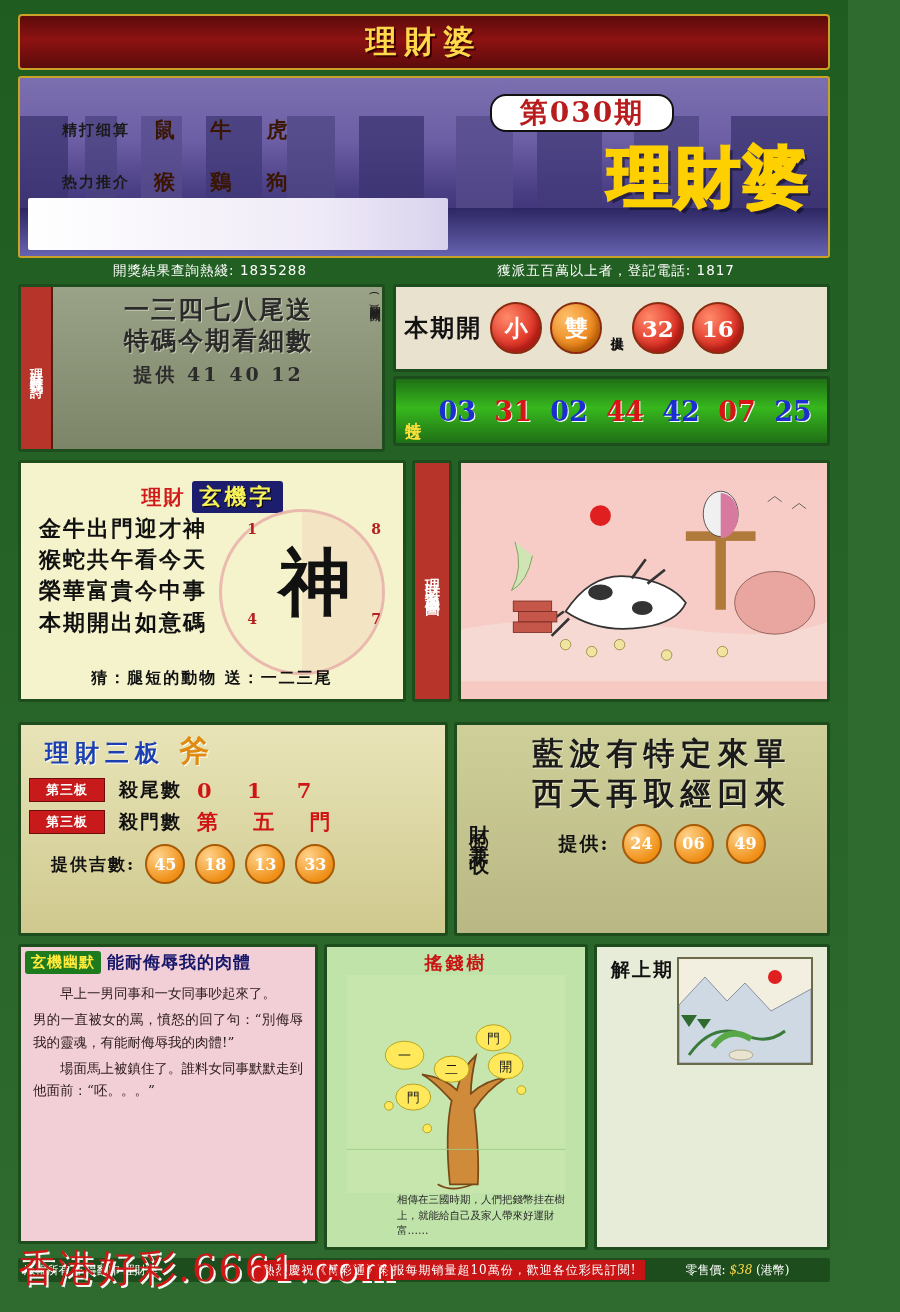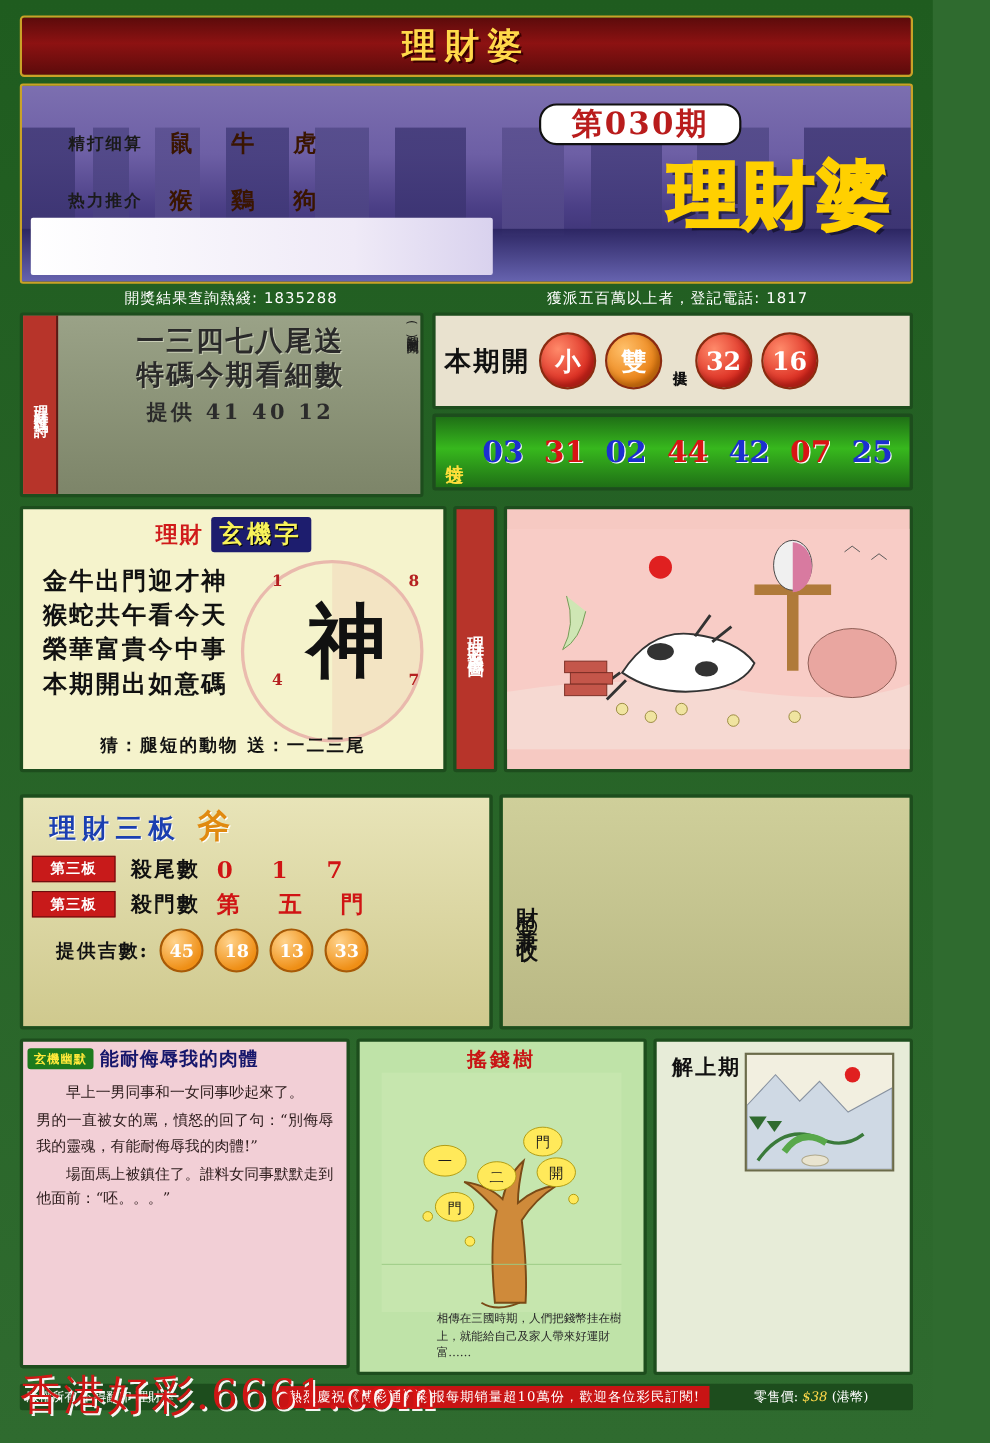--- a/index.html
+++ b/index.html
@@ -156,21 +156,21 @@
   .special-nums span:nth-child(odd){color:#1b2fd0;text-shadow:1px 1px 0 #fff;}
   .special-nums span:nth-child(even){color:#d81414;text-shadow:1px 1px 0 #fff;}
   
   .mid{display:flex;gap:6px;margin-top:8px;}
   .xuanji{
     width:382px;height:236px;border:3px solid #1d4d1d;border-radius:3px;
     background:#f5f3cc;position:relative;overflow:hidden;
   }
   .xj-title{
     display:flex;align-items:center;justify-content:center;gap:6px;
-    padding-top:7px;
+    padding-top:18px;
   }
   .xj-t1{
     font-family:"DejaVu Serif","Liberation Serif",serif;
     font-size:20px;font-weight:bold;color:#d01a1a;letter-spacing:2px;
   }
   .xj-t2{
     font-family:"DejaVu Serif","Liberation Serif",serif;
     font-size:22px;font-weight:bold;color:#f7f25a;letter-spacing:3px;
     background:#1d1d6e;padding:1px 8px;border-radius:3px;
     text-shadow:1px 1px 0 #000;
@@ -281,21 +281,21 @@
   .bw-foot .lucky-lab{font-size:19px;}
   
   .bottom{display:flex;gap:6px;margin-top:8px;}
   .joke{
     width:300px;height:300px;border:3px solid #1d4d1d;border-radius:3px;
     background:#f2cfd6;position:relative;overflow:hidden;padding:4px;
     box-sizing:border-box;
   }
   .joke-head{display:flex;align-items:center;gap:6px;}
   .joke-badge{
-    background:#1d7a1d;color:#ffe93a;font-size:11px;font-weight:bold;
+    background:#1d7a1d;color:#ffe93a;font-size:15px;font-weight:bold;
     padding:2px 6px;border-radius:3px;letter-spacing:1px;
     font-family:"DejaVu Serif","Liberation Serif",serif;
   }
   .joke-title{
     font-family:"DejaVu Serif","Liberation Serif",serif;
     font-size:17px;font-weight:bold;color:#16166b;letter-spacing:1px;
   }
   .joke-body{
     margin-top:8px;padding:0 8px;
     font-family:"DejaVu Serif","Liberation Serif",serif;
@@ -505,20 +505,30 @@
         <span class="lb">18</span>
         <span class="lb">13</span>
         <span class="lb">33</span>
       </div>
     </div>
 
     <div class="blue-wave">
       <div class="bw-side">
         <span style="writing-mode:vertical-rl;letter-spacing:10px;">財㊣兼收</span>
       </div>
+      <div class="bw-main">
+        <div class="bw-line">藍波有特定來單</div>
+        <div class="bw-line">西天再取經回來</div>
+        <div class="bw-foot">
+          <span class="lucky-lab">提供:</span>
+          <span class="lb">24</span>
+          <span class="lb">06</span>
+          <span class="lb">49</span>
+        </div>
+      </div>
     </div>
   </div>
 
   <div class="bottom">
 
     <div class="joke">
       <div class="joke-head">
         <span class="joke-badge">玄機幽默</span>
         <span class="joke-title">能耐侮辱我的肉體</span>
       </div>

